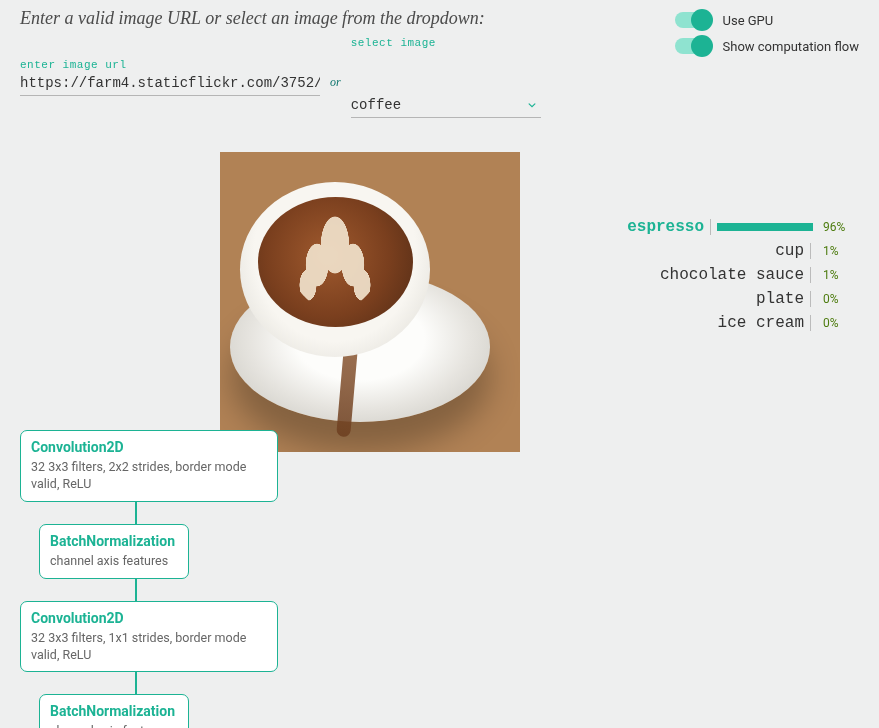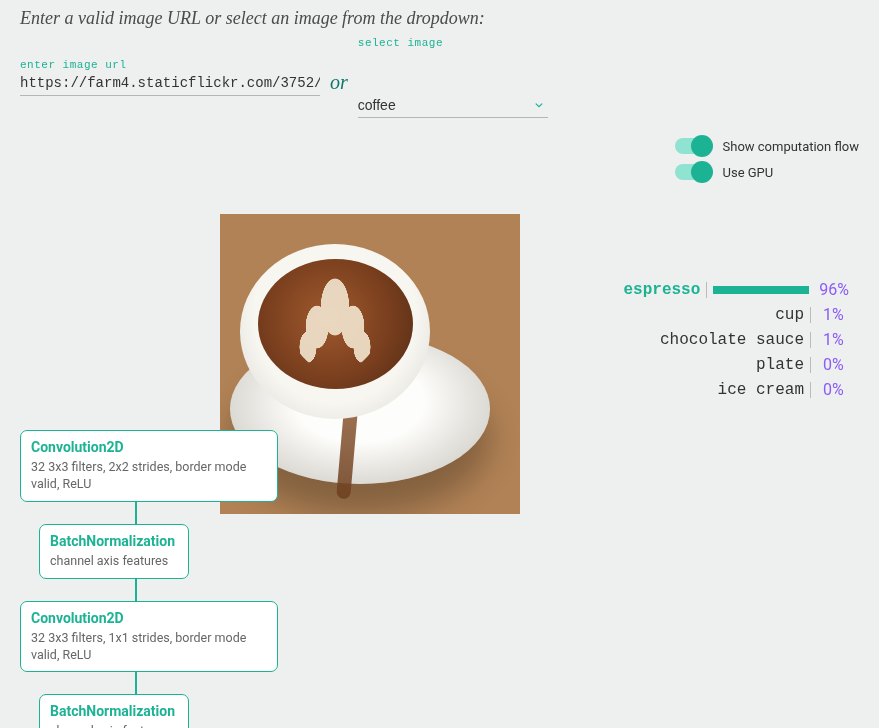--- a/index.html
+++ b/index.html
@@ -9,21 +9,20 @@
     width: 879px;
     height: 728px;
     overflow: hidden;
     position: relative;
     color: #333;
   }
   .mono { font-family: "Courier New", ui-monospace, Menlo, Consolas, monospace; }
   .header {
     padding: 8px 20px 4px 20px;
     display: flex;
-    flex-direction: column;
     gap: 16px;
   }
   .left-controls { flex: 0 0 auto; }
   .prompt {
     font-family: "Brush Script MT", "Comic Sans MS", cursive;
     font-style: italic;
     font-size: 18px;
     color: #4b4b4b;
     margin-bottom: 8px;
   }
@@ -43,30 +42,30 @@
     font-family: "Courier New", monospace;
     font-size: 14px;
     color: #333;
     padding: 4px 0;
     outline: none;
   }
   #url-input { width: 300px; }
   .or-sep {
     font-family: "Brush Script MT", cursive;
     font-style: italic;
-    font-size: 20px;
+    font-size: 12px;
     color: #0f766e;
     padding-top: 10px;
   }
   .select-wrap { position: relative; gap: 44px; }
   .select-input {
     border: none;
     border-bottom: 1px solid #b5b5b5;
     background: transparent;
-    font-family: Liberation Sans, sans-serif;
+    font-family: Liberation Mono, monospace;
     font-size: 14px;
     color: #333;
     padding: 4px 20px 4px 0;
     width: 190px;
     outline: none;
     appearance: none;
   }
   .chevron {
     position: absolute;
     right: 2px;
@@ -174,21 +173,21 @@
   .result-label {
     font-family: "Courier New", monospace;
     font-size: 16px;
     text-align: right;
     color: #333;
   }
   .result-label.top { color: #1cb394; font-weight: 600; }
   .divider { width: 1px; height: 16px; background: #bbb; }
   .bar-slot { width: 100px; position: relative; height: 12px; }
   .bar-fill { position: absolute; left: 0; top: 2px; height: 8px; background: #1cb394; }
-  .pct { font-size: 16px; color: #8b5cf6; min-width: 26px; }
+  .pct { font-size: 12px; color: #4d7c0f; min-width: 26px; }
   .flow {
     position: absolute;
     left: 20px;
     top: 430px;
     width: 250px;
   }
   .node {
     border: 1.5px solid #1cb394;
     border-radius: 7px;
     background: #fff;
@@ -223,27 +222,27 @@
           <path d="M7 10l5 5 5-5" stroke="#1cb394" stroke-width="2" fill="none" stroke-linecap="round"></path>
         </svg>
       </div>
     </div>
   </div>
   <div class="toggles" id="toggles">
       <div class="toggle-row">
         <div class="toggle">
           <div class="toggle-knob"></div>
         </div>
-        <span class="toggle-label">Show computation flow</span>
+        <span class="toggle-label">Use GPU</span>
       </div>
       <div class="toggle-row">
         <div class="toggle">
           <div class="toggle-knob"></div>
         </div>
-        <span class="toggle-label">Use GPU</span>
+        <span class="toggle-label">Show computation flow</span>
       </div>
     </div>
 </div>
 
 <div class="main">
   <div class="image-col">
     <div class="img-box">
       <div class="saucer"></div>
       <div class="drip"></div>
       <div class="cup"></div>

